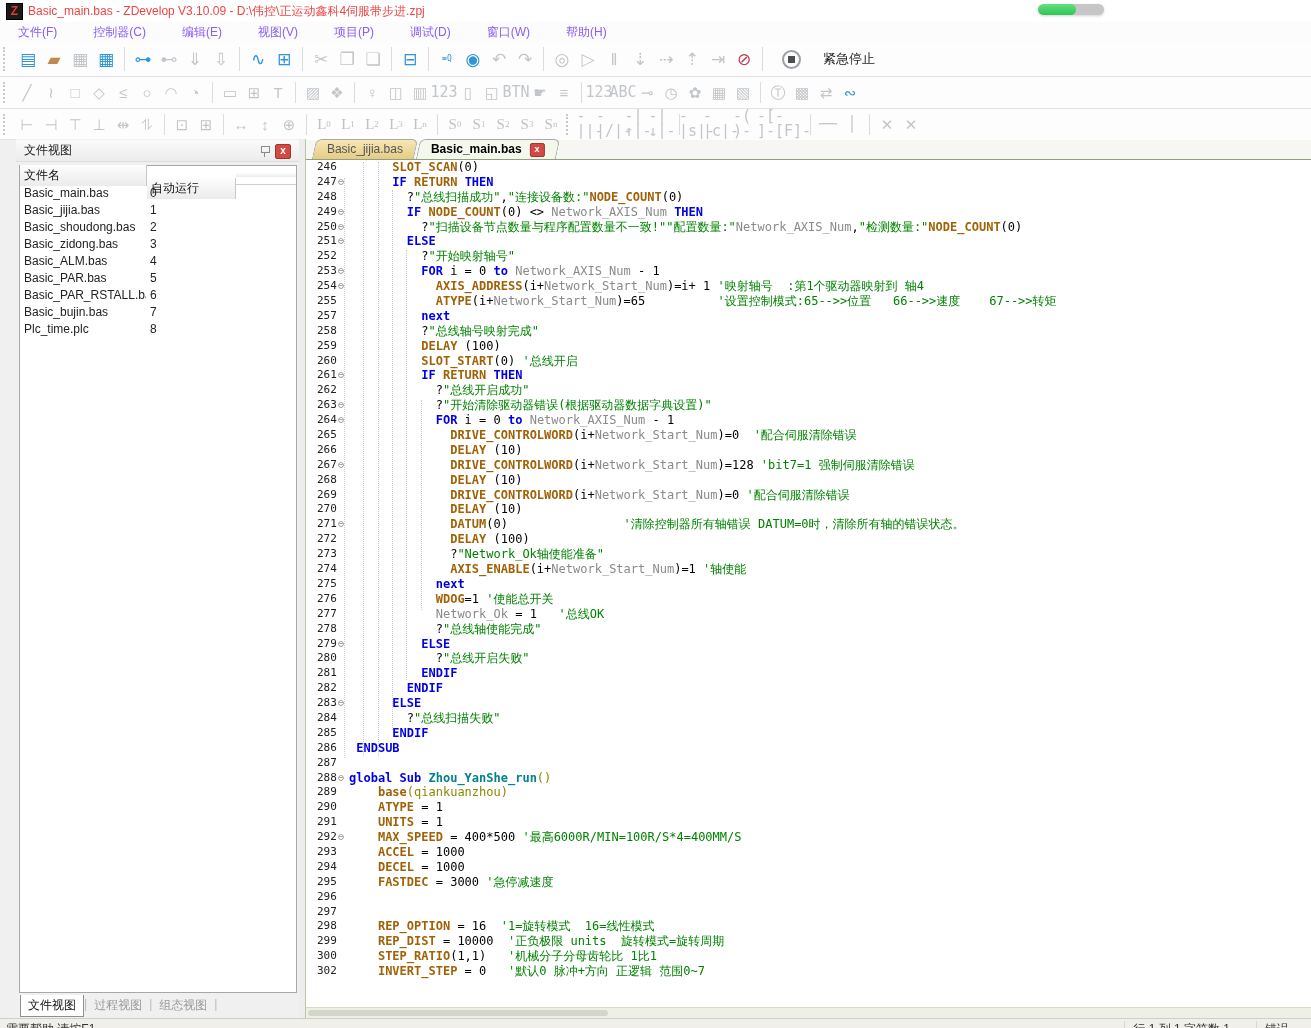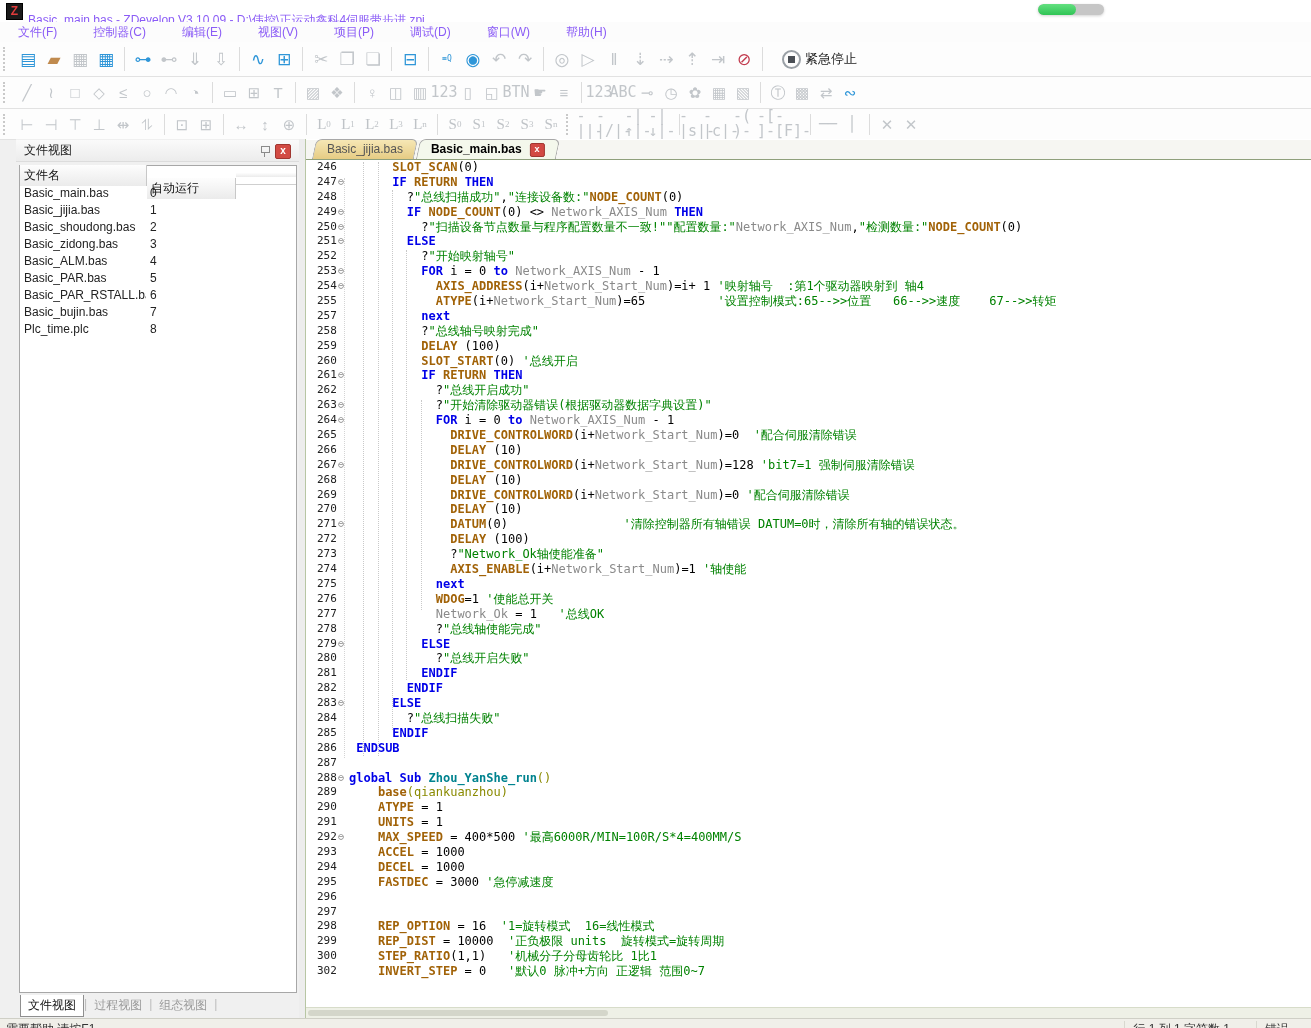--- a/index.html
+++ b/index.html
@@ -3,21 +3,21 @@
 <meta charset="utf-8">
 <style>
   html,body{margin:0;padding:0;}
   body{width:1311px;height:1028px;overflow:hidden;background:#f0f0f0;
        font-family:"Liberation Sans","DejaVu Sans",sans-serif;font-size:12px;color:#222;position:relative;}
   .app{position:absolute;inset:0;}
   
   .titlebar{position:absolute;left:0;top:0;width:100%;height:22px;background:#ffffff;}
   .logo{position:absolute;left:6px;top:3px;width:15px;height:15px;background:#1a1a1a;border:1px solid #000;
         color:#e03c3c;font-weight:bold;font-size:12px;line-height:15px;text-align:center;}
-  .title-text{position:absolute;left:28px;top:12px;color:#8b5cf6;font-size:12px;white-space:nowrap;}
+  .title-text{position:absolute;left:28px;top:3px;color:#ef4444;font-size:12px;white-space:nowrap;}
   .progress-pill{position:absolute;left:1038px;top:4px;width:66px;height:11px;border-radius:6px;background:#c6c6c6;box-shadow:0 1px 3px rgba(0,0,0,.18);overflow:hidden;}
   .progress-fill{height:100%;width:58%;border-radius:6px;background:linear-gradient(180deg,#63e080,#30c455);}
   
   .menubar{position:absolute;left:0;top:22px;width:100%;height:20px;background:#fcfcfc;border-bottom:1px solid #e6e6e6;display:flex;align-items:center;}
   .menu-item{padding:2px 18px;color:#8b5cf6;cursor:default;white-space:nowrap;}
   
   .toolbar{position:absolute;left:0;width:100%;background:#fdfdfd;border-bottom:1px solid #e2e2e2;display:flex;align-items:center;}
   .tb1{top:42px;height:34px;}
   .tb2{top:77px;height:31px;}
   .tb3{top:109px;height:30px;}
@@ -26,21 +26,21 @@
   .tb-btn{width:26px;height:26px;display:flex;align-items:center;justify-content:center;border-radius:3px;
           font-size:17px;line-height:1;cursor:default;}
   .tb2 .tb-btn,.tb3 .tb-btn{width:24px;height:22px;font-size:15px;}
   .ic-blue{color:#2f96d8;}
   .ic-gray{color:#c2c6ca;}
   .ic-brown{color:#c08a4e;}
   .ic-red{color:#c23b4e;}
   .tb-txt{font-family:"Liberation Serif","DejaVu Serif",serif;color:#bfc3c7;font-size:14px;}
   .tb-txt sub{font-size:9px;}
   .tb-mini{font-size:8px;letter-spacing:0;font-family:"DejaVu Sans Mono",monospace;}
-  .emergency{display:flex;align-items:center;gap:4px;margin-left:6px;padding:3px 8px;justify-content:center;}
+  .emergency{display:flex;align-items:center;gap:22px;margin-left:6px;padding:3px 8px;justify-content:center;}
   .em-ic{width:15px;height:15px;border:2px solid #9aa0a6;border-radius:50%;position:relative;}
   .em-ic::after{content:"";position:absolute;left:4px;top:4px;width:7px;height:7px;background:#4a4f55;}
   .em-label{color:#1a1a1a;font-size:13px;}
   
   .main{position:absolute;left:16px;top:139px;width:100%;height:879px;}
   
   .filepanel{position:absolute;left:0;top:0;width:283px;height:879px;background:#f0f0f0;}
   .fp-header{position:absolute;left:0;top:1px;width:100%;height:21px;background:linear-gradient(180deg,#fafafa,#ececec);
              border-bottom:1px solid #dcdcdc;display:flex;align-items:center;}
   .fp-title{margin-left:8px;color:#1a1a1a;}

